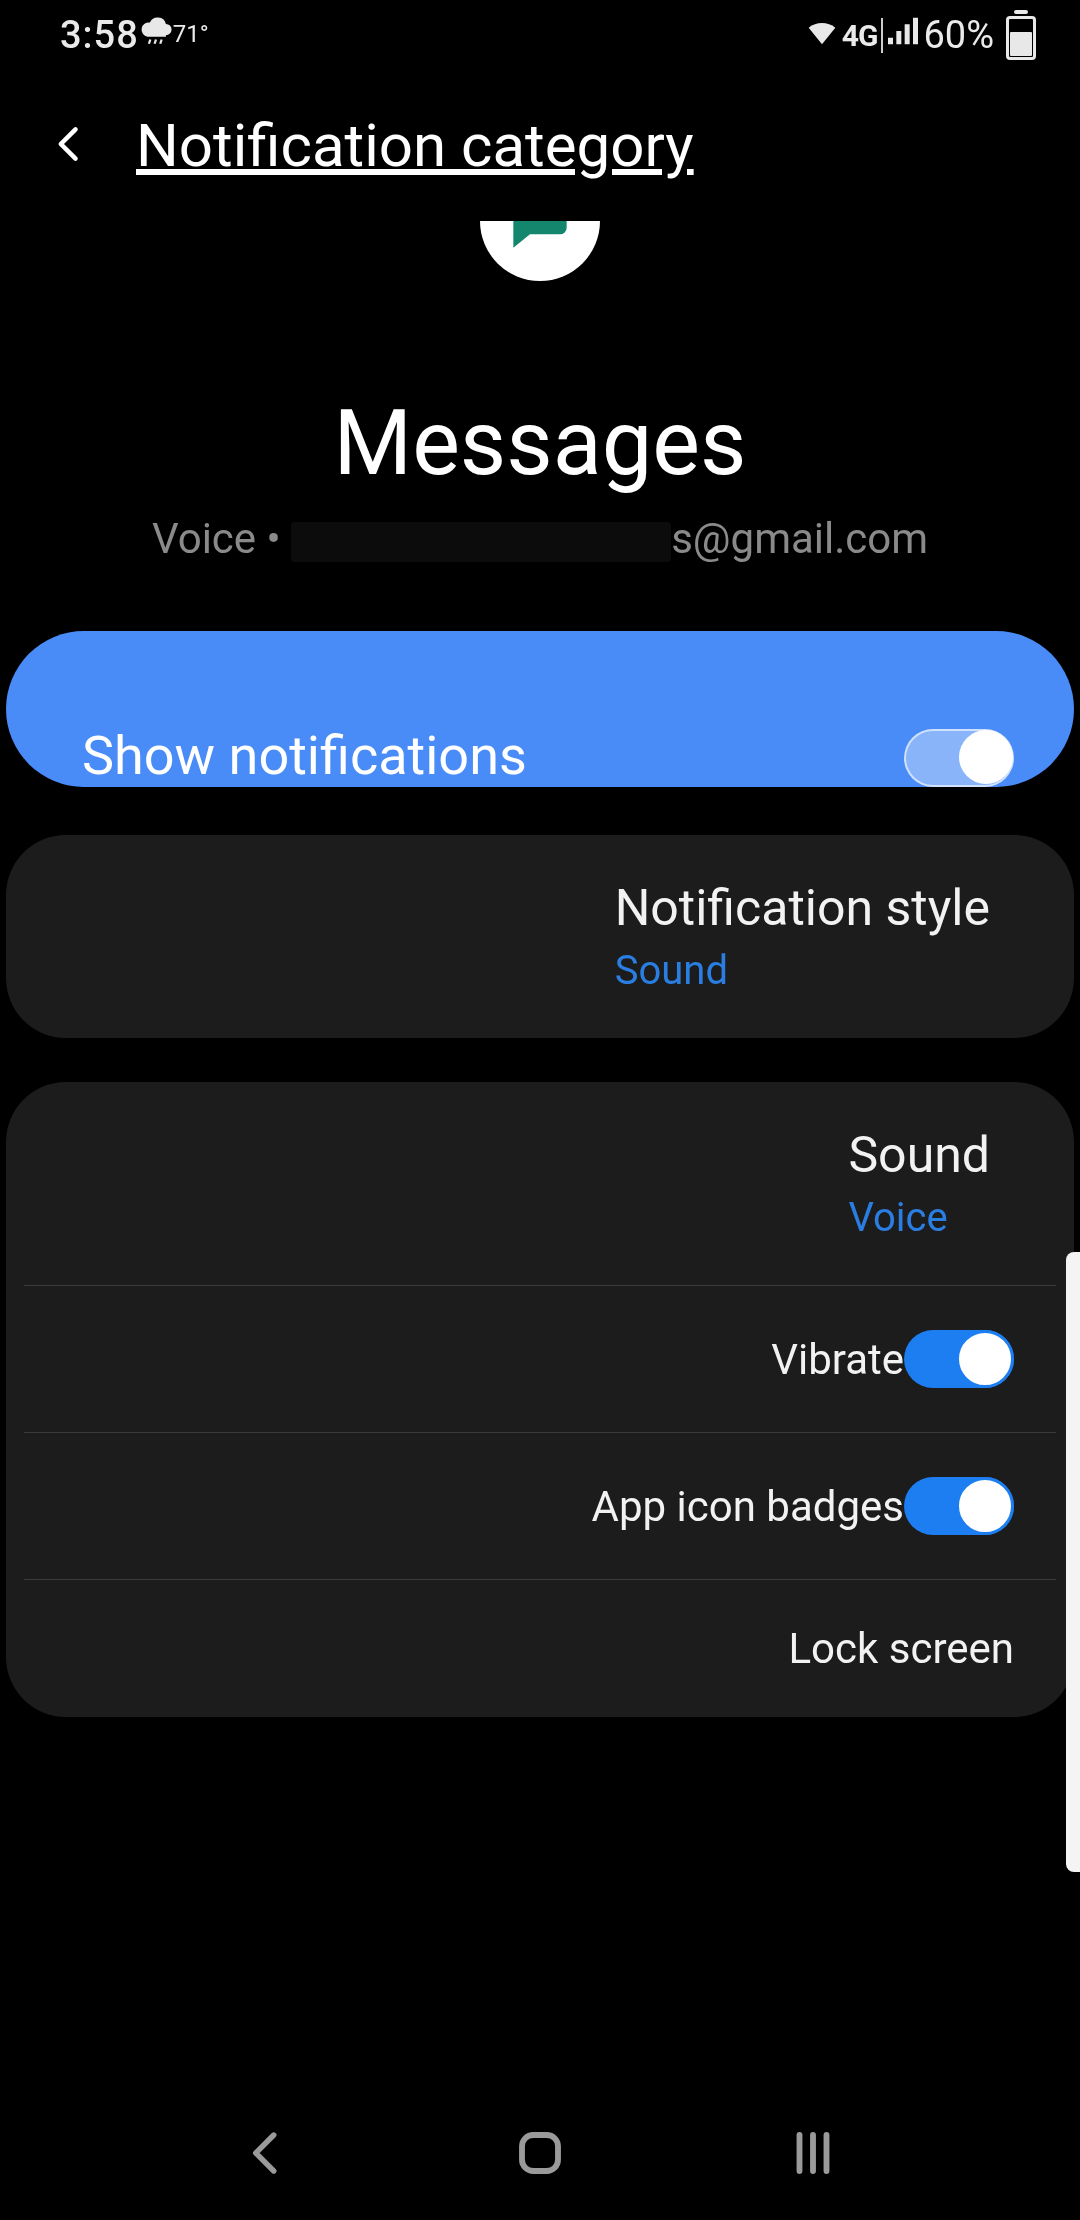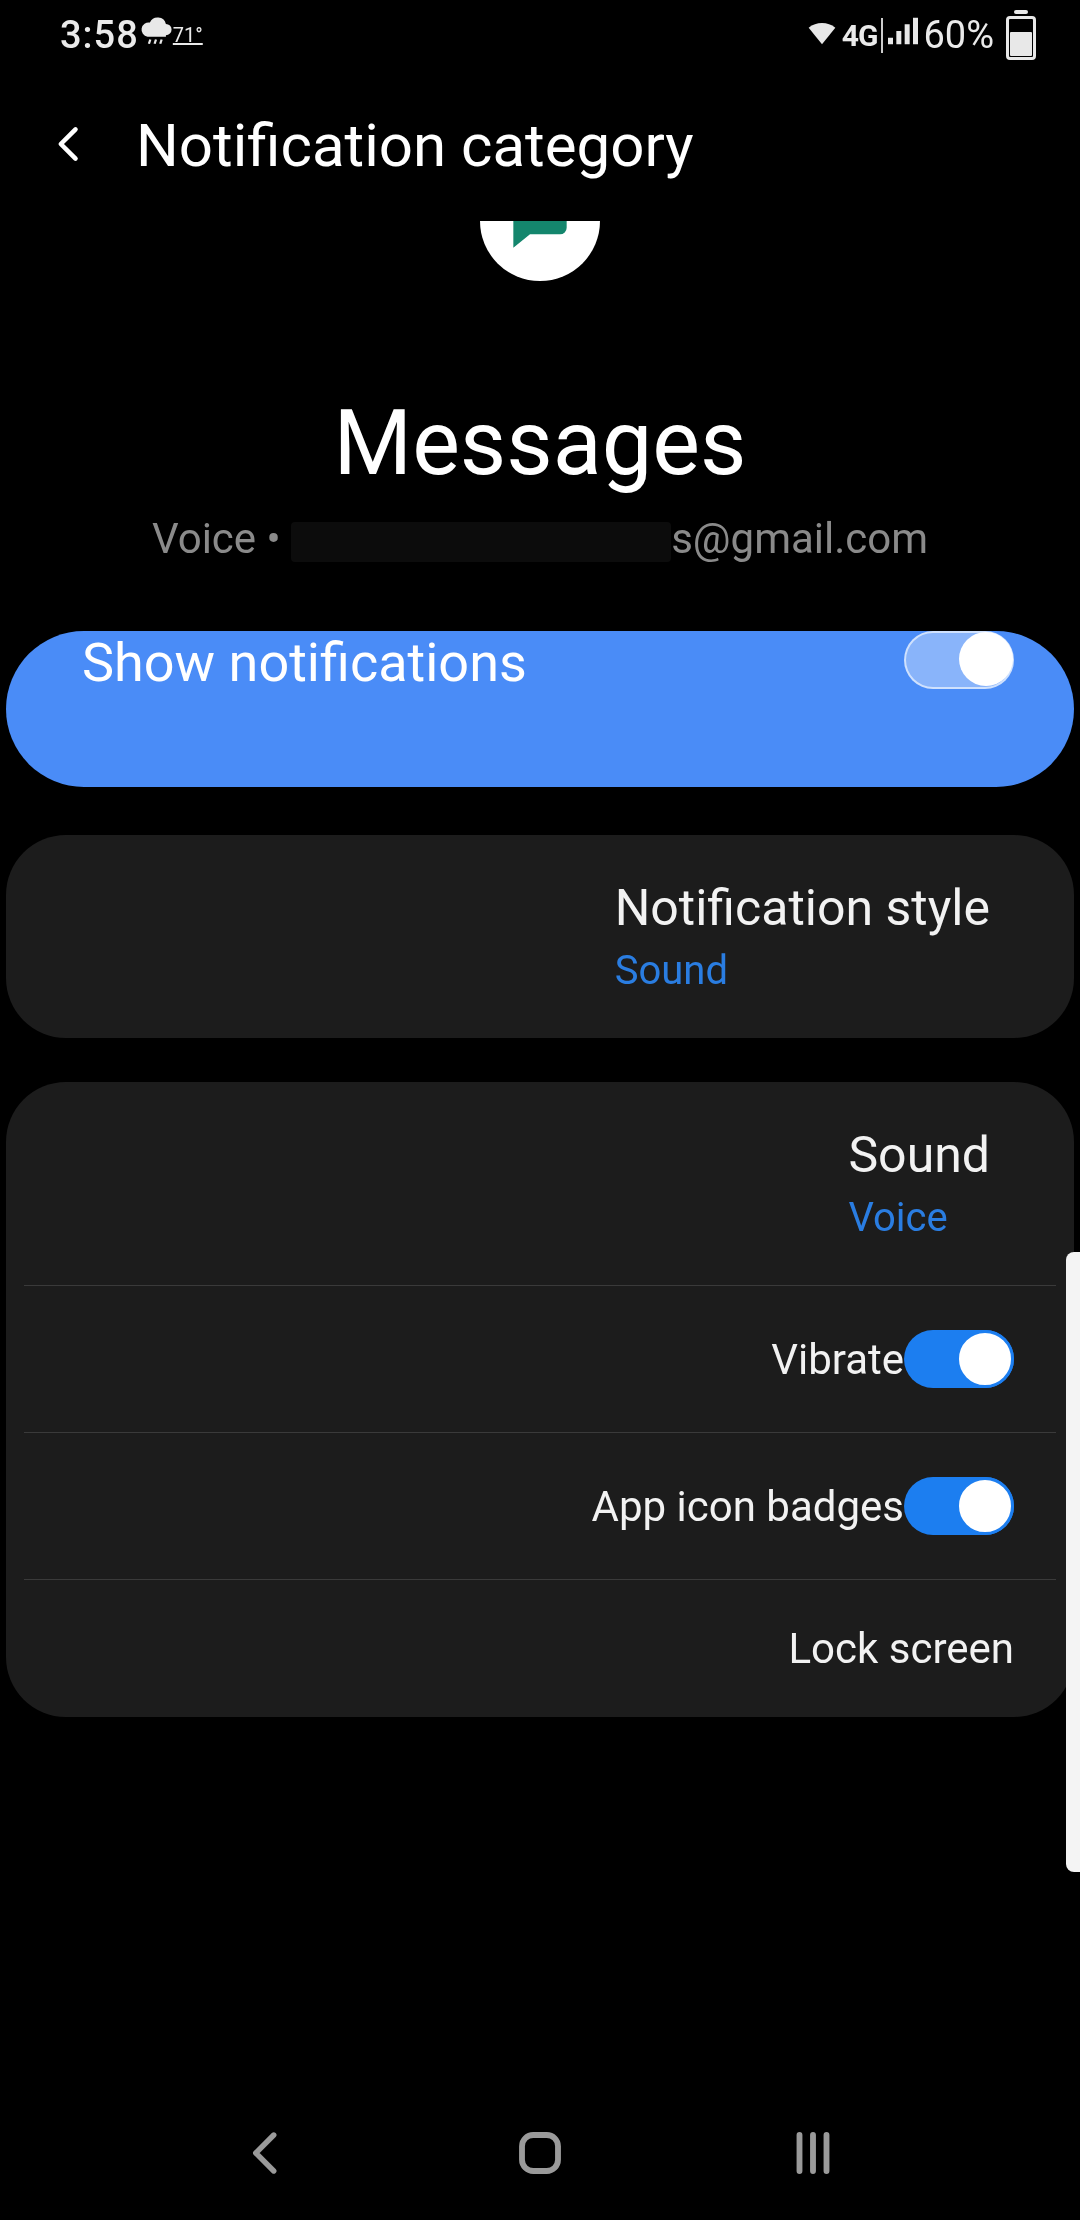--- a/index.html
+++ b/index.html
@@ -18,21 +18,21 @@
     align-items: center;
     justify-content: space-between;
     padding: 0 40px 0 60px;
     font-size: 38px;
     color: #eaeaea;
   }
   .status-left, .status-right { display: flex; align-items: center; }
   .status-right svg { fill: #e8e8e8; }
   .sb-time { font-weight: 500; letter-spacing: 1px; }
   .sb-weather { display: flex; flex-direction: column; align-items: center; line-height: 0.9; }
-  .sb-weather .temp { font-size: 20px; text-decoration: underline; }
+  .sb-weather .temp { font-size: 24px; }
   .sb-4g {
     font-size: 30px; font-weight: 700; letter-spacing: -1px;
     border: 2px solid #ccc; border-left: none; border-top: none; border-bottom: none;
     padding-right: 4px;
   }
   .sb-batt-wrap { display: flex; align-items: center; gap: 8px; }
   .sb-batt { position: relative; width: 38px; height: 50px; }
   .sb-batt::before {
     content: ""; position: absolute; top: 0; left: 12px; width: 14px; height: 4px;
     background: #e8e8e8; border-radius: 2px;
@@ -45,20 +45,21 @@
     position: absolute; bottom: 4px; left: 8px; right: 8px;
     background: #e8e8e8; border-radius: 1px;
   }
   .sb-batt-fill.b60 { height: 24px; }
 
   
   .app-header {
     display: flex; align-items: center;
     padding: 40px 30px 40px 48px;
     gap: 44px;
+    text-decoration: underline;
   }
   .app-header .title { font-size: 60px; font-weight: 400; }
 
   
   .hero {
     text-align: center;
     padding: 0 40px 40px;
   }
   .hero-icon {
     margin: 0 auto 110px;
@@ -81,21 +82,21 @@
     width: 380px; height: 40px;
     position: relative;
   }
 
   
   .show-pill {
     margin: 28px 6px 48px;
     background: #4a8cf7;
     border-radius: 84px;
     height: 156px;
-    display: flex; align-items: flex-start; justify-content: space-between;
+    display: flex; align-items: flex-end; justify-content: space-between;
     padding: 0 60px 0 76px;
   }
   .show-pill .label { font-size: 54px; font-weight: 400; }
 
   
   .toggle {
     width: 110px; height: 58px;
     border-radius: 29px;
     position: relative;
     cursor: pointer;

